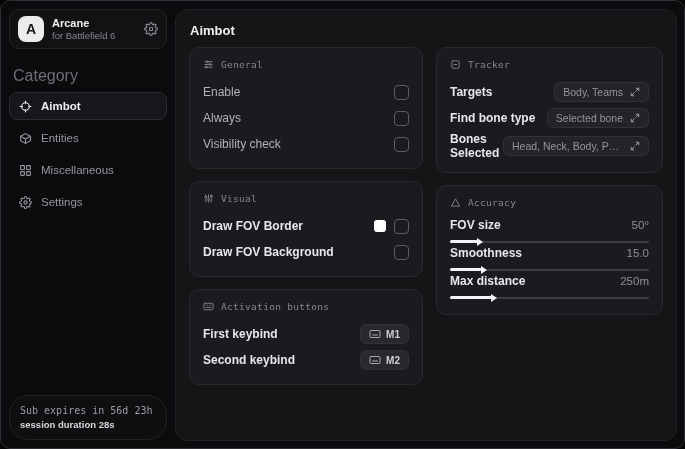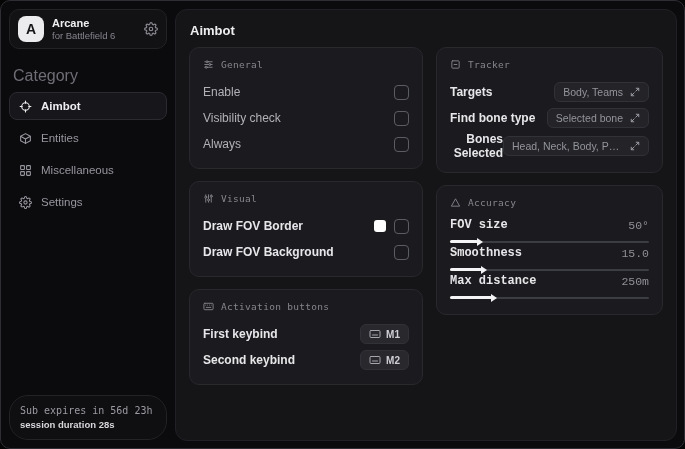--- a/index.html
+++ b/index.html
@@ -37,21 +37,21 @@
   .foot-expiry{font-family:"DejaVu Sans Mono",monospace;font-size:10px;color:#9b9ba2;white-space:nowrap;}
   .foot-session{font-size:9.5px;font-weight:700;color:#d8d8dc;}
   
   .panel{
     position:absolute;left:174px;top:8px;right:7px;bottom:7px;box-sizing:border-box;
     background:#151518;border:1px solid #202026;border-radius:12px;overflow:hidden;
   }
   .page-title{margin:13px 0 9px 14px;font-size:13px;font-weight:700;color:#efeff2;}
   .cols{display:flex;gap:13px;padding:0 13px;align-items:flex-start;}
   .col-left{width:234px;flex:none;display:flex;flex-direction:column;gap:12px;}
-  .col-right{flex:1;display:flex;flex-direction:column;gap:12px;min-width:0;text-align:right;}
+  .col-right{flex:1;display:flex;flex-direction:column;gap:12px;min-width:0;}
   .card{
     background:#1b1b1f;border:1px solid #28282d;border-radius:10px;
     padding:11px 13px 12px 13px;box-sizing:border-box;
   }
   .card-head{
     display:flex;align-items:center;gap:7px;color:#85858d;
     font-family:"DejaVu Sans Mono",monospace;font-size:9.5px;margin-bottom:10px;letter-spacing:.3px;
   }
   .card-ico{width:11px;height:11px;flex:none;display:block;}
   .row{display:flex;align-items:center;justify-content:space-between;min-height:24px;}
@@ -72,21 +72,21 @@
   .dropdown{
     display:flex;align-items:center;gap:7px;padding:3px 8px;border-radius:6px;
     background:#232328;border:1px solid #313138;color:#94949c;font-size:10.5px;cursor:pointer;
     max-width:150px;
   }
   .dd-text{white-space:nowrap;overflow:hidden;text-overflow:ellipsis;}
   .dd-ico{width:10px;height:10px;flex:none;color:#9a9aa2;display:block;}
   
   .slider-group{margin-top:6px;}
   .slider-group + .slider-group{margin-top:0;}
-  .sg-top{display:flex;align-items:center;justify-content:space-between;font-family:Liberation Mono, monospace;}
+  .sg-top{display:flex;align-items:center;justify-content:space-between;}
   .sg-label{font-size:12px;font-weight:700;color:#e7e7ea;}
   .sg-value{font-size:11.5px;color:#8f8f97;}
   .slider{position:relative;height:9px;margin-top:5px;cursor:pointer;}
   .slider-track{position:absolute;left:0;right:0;top:3.5px;height:2px;background:#3c3c43;border-radius:2px;}
   .slider-fill{position:absolute;left:0;top:3px;height:3px;background:#f4f4f6;border-radius:2px;}
   .slider-fill::after{
     content:"";position:absolute;right:-5px;top:-2.5px;width:0;height:0;
     border-left:6px solid #f4f4f6;border-top:4px solid transparent;border-bottom:4px solid transparent;
   }
 </style>
@@ -173,25 +173,25 @@
                 <circle cx="15" cy="12" r="2.2" fill="#1b1b1f"></circle>
                 <circle cx="7" cy="18" r="2.2" fill="#1b1b1f"></circle>
               </svg>
             <span>General</span>
           </div>
           <div class="row">
             <span class="row-label">Enable</span>
             <span class="checkbox"></span>
           </div>
           <div class="row">
+            <span class="row-label">Always</span>
+            <span class="checkbox"></span>
+          </div>
+          <div class="row">
             <span class="row-label">Visibility check</span>
-            <span class="checkbox"></span>
-          </div>
-          <div class="row">
-            <span class="row-label">Always</span>
             <span class="checkbox"></span>
           </div>
         </div>
 
         <div class="card">
           <div class="card-head">
             <svg class="card-ico" viewBox="0 0 24 24" fill="none" stroke="currentColor" stroke-width="2" stroke-linecap="round">
                 <line x1="6" y1="4" x2="6" y2="20"></line>
                 <line x1="12" y1="4" x2="12" y2="20"></line>
                 <line x1="18" y1="4" x2="18" y2="20"></line>

